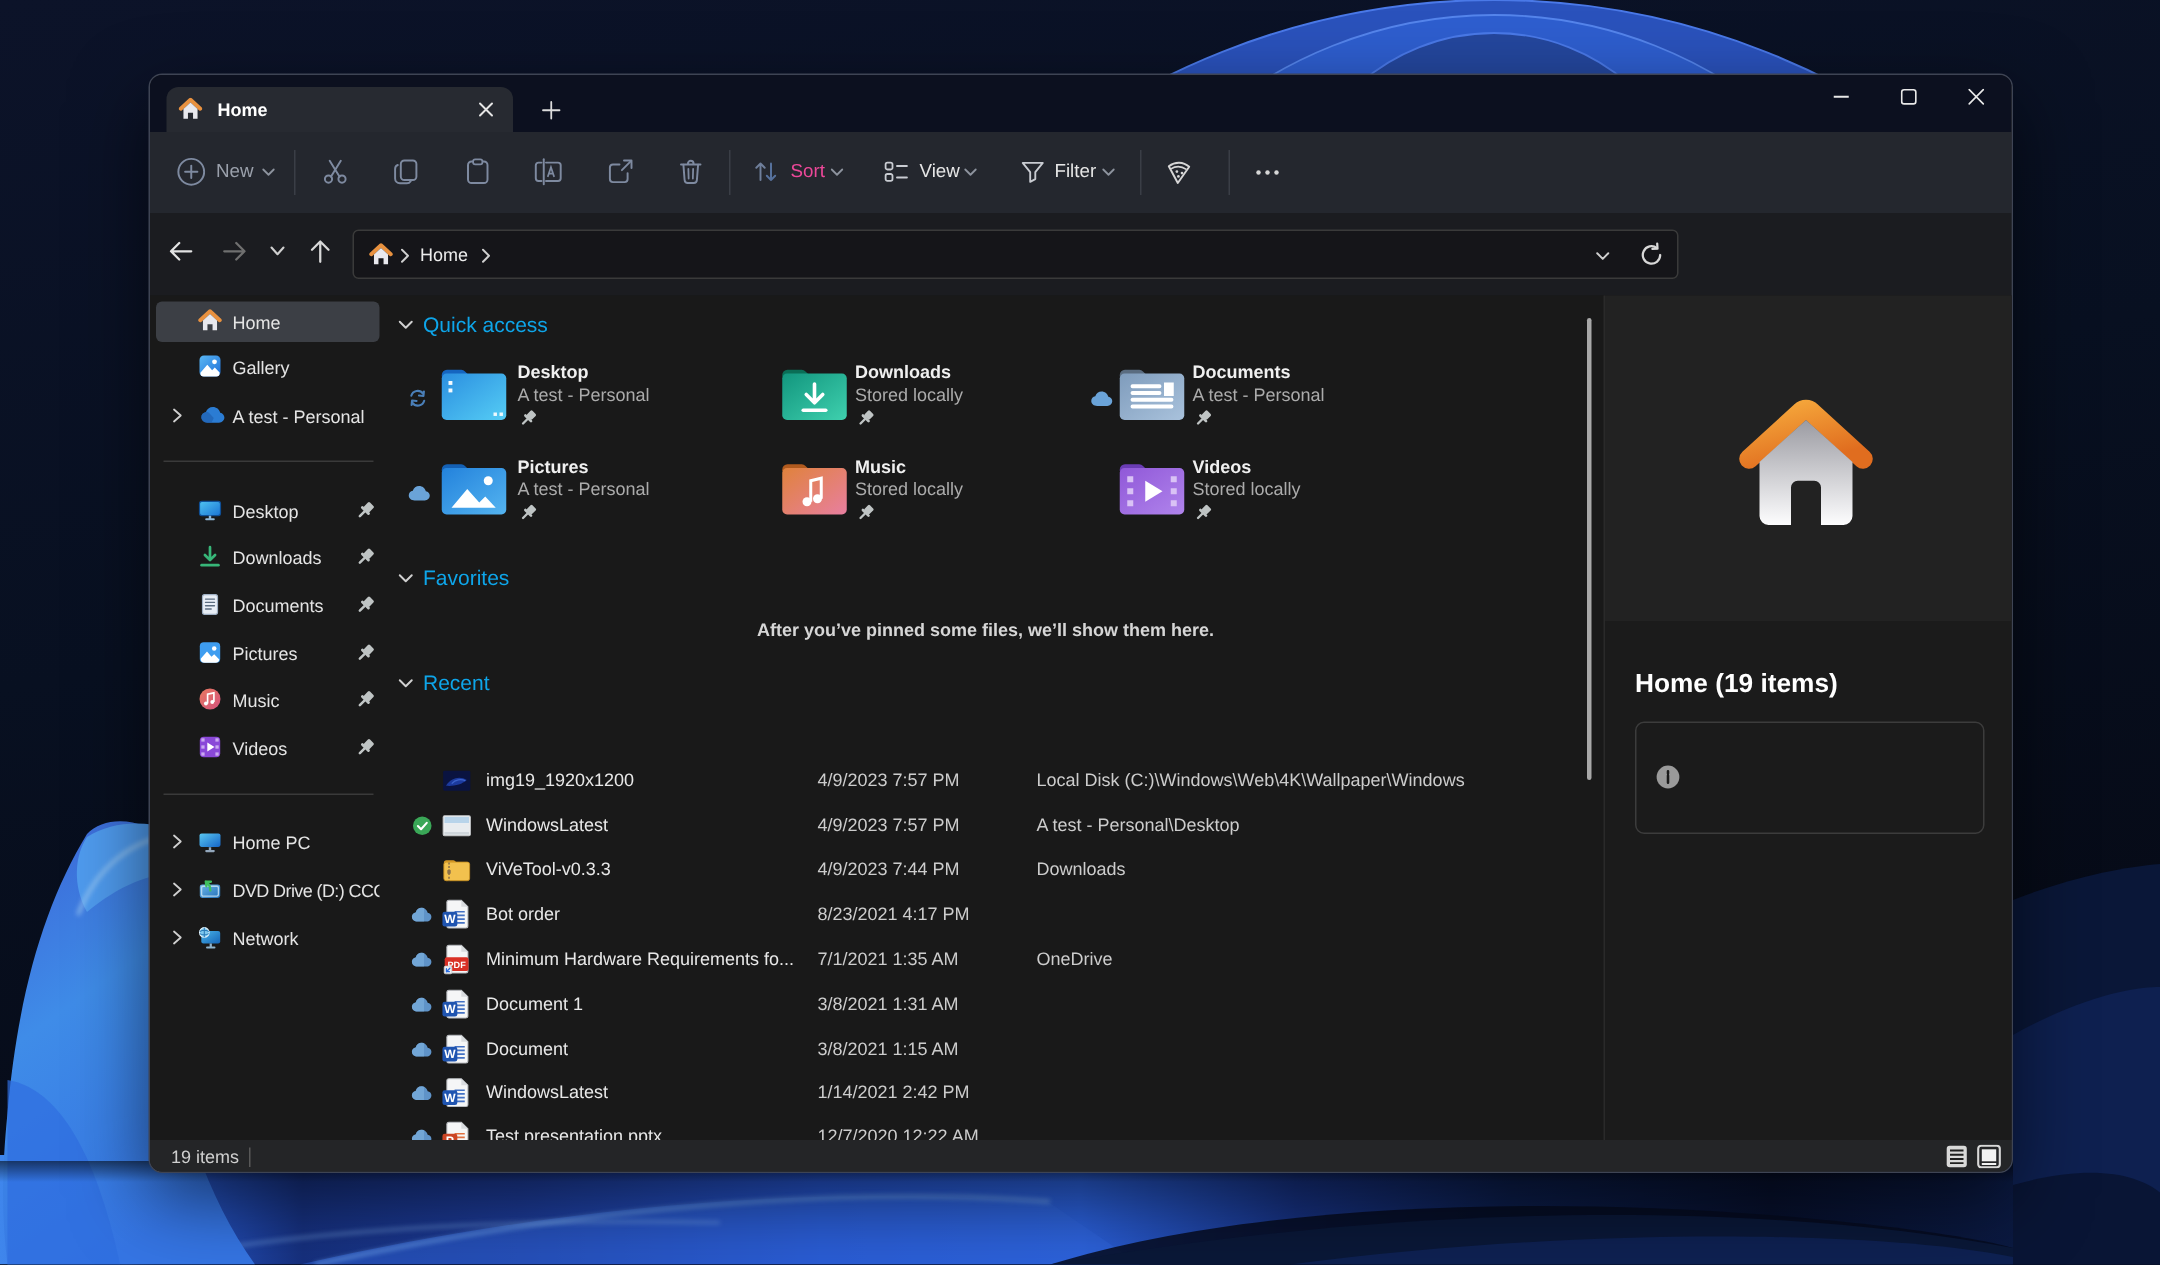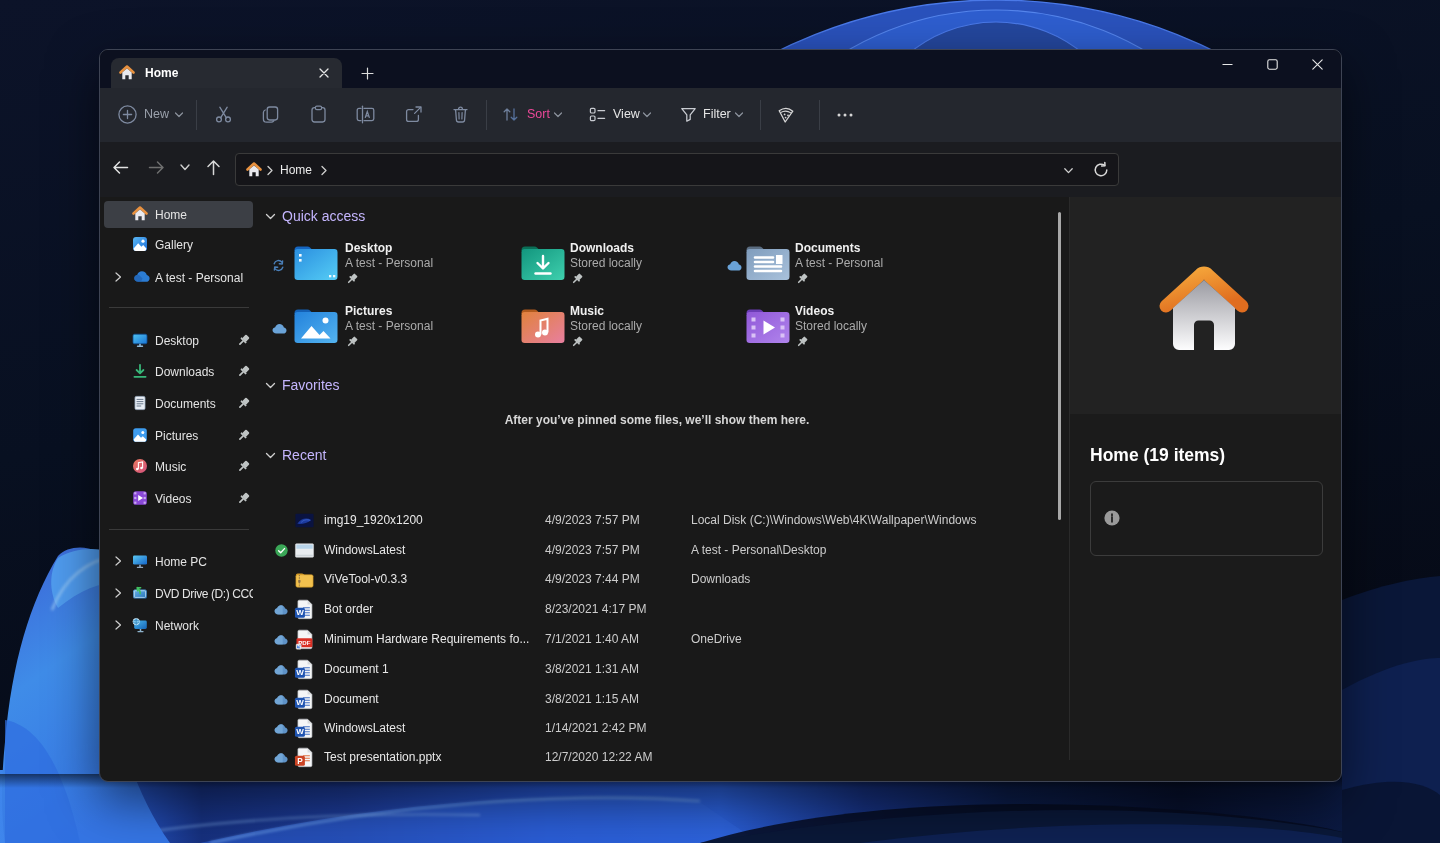--- a/index.html
+++ b/index.html
@@ -10,21 +10,21 @@
 #win { position:absolute; left:99px; top:49px; width:1243px; height:733px; background:#191919; border:1px solid #3e4454; border-radius:9px; box-shadow:0 18px 50px rgba(0,0,0,.55); overflow:hidden; }
 #titlebar { position:absolute; left:0; top:0; width:100%; height:38px; background:#0c101f; }
 #tab { position:absolute; left:11px; top:8px; width:231px; height:30px; background:#272a31; border-radius:8px 8px 0 0; }
 #cmdbar { position:absolute; left:0; top:38px; width:100%; height:54px; background:#24272e; }
 #addrrow { position:absolute; left:0; top:92px; width:100%; height:55px; background:#1b1c20; }
 #content { position:absolute; left:0; top:147px; width:100%; height:563px; background:#191919; }
 #statusbar { position:absolute; left:0; top:710px; width:100%; height:23px; background:#242527; }
 #sidebar { position:absolute; left:0; top:0; width:157px; height:100%; }
 #main { position:absolute; left:157px; top:0; width:812px; height:100%; }
 #preview { position:absolute; left:969px; top:0; width:274px; height:100%; background:#1b1b1b; border-left:1px solid #2a2a2a; }
-.hdr { color:#c4b5fd; font-size:14px; }
+.hdr { color:#0ea5e9; font-size:14px; }
 
 .srow { position:absolute; left:4px; width:149px; height:27px; border-radius:4px; overflow:hidden; }
 .srow .lbl { position:absolute; left:51px; top:7px; font-size:12px; color:#e4e4e4; white-space:nowrap; }
 .srow .ico { position:absolute; left:28px; top:5px; width:16px; height:16px; }
 .srow .chev { position:absolute; left:8px; top:7px; width:12px; height:12px; color:#cfcfcf; }
 .srow .pin { position:absolute; right:2px; top:6px; width:14px; height:14px; }
 .sep { position:absolute; left:9px; width:140px; height:1px; background:#3a3a3a; }
 
 .tile-title { font-size:12px; font-weight:bold; color:#f0f0f0; white-space:nowrap; }
 .tile-sub { font-size:12px; color:#ababab; white-space:nowrap; }
@@ -700,21 +700,21 @@
             </svg>
             <svg class="ric" viewBox="0 0 22 22">
               <path d="M5.5 1.2 L14.2 1.2 L18.8 5.8 L18.8 19.2 A1.4 1.4 0 0 1 17.4 20.6 L5.5 20.6 A1.4 1.4 0 0 1 4.1 19.2 L4.1 2.6 A1.4 1.4 0 0 1 5.5 1.2 Z" fill="#f5f6f7" stroke="#b9bcc0" stroke-width=".7"></path>
               <path d="M14.2 1.2 L14.2 5.8 L18.8 5.8 Z" fill="#d9dcdf"></path>
               <rect x="2.6" y="9.6" width="16.6" height="9.6" rx="1.4" fill="#d93025"></rect>
               <text x="10.9" y="16.9" font-family="Liberation Sans" font-size="6.4" font-weight="bold" fill="#fff" text-anchor="middle">PDF</text>
               <rect x="2.2" y="15.8" width="5.4" height="5.4" rx="1" fill="#f0f1f2" stroke="#c3c6c9" stroke-width=".5"></rect>
               <path d="M6.2 17.3 L3.8 19.7 M3.8 17.6 L3.8 19.7 L5.9 19.7" stroke="#2b6de0" stroke-width=".9" fill="none" stroke-linecap="round"></path>
             </svg>
             <div class="rname">Minimum Hardware Requirements fo...</div>
-            <div class="rdate">7/1/2021 1:40 AM</div>
+            <div class="rdate">7/1/2021 1:35 AM</div>
             <div class="rpath">OneDrive</div>
           </div>
         <div class="rrow" style="top:456.5px">
             <svg class="rst" style="width:15px;height:11px;top:10px;left:17px" viewBox="0 0 15 11">
               <path d="M4.4 10.4 C2.2 10.4 0.6 9 0.6 7.2 C0.6 5.7 1.6 4.6 3.1 4.3 C3.6 2.5 5.1 1.2 7 1.2 C9 1.2 10.7 2.6 11.1 4.5 C12.5 4.7 13.6 5.8 13.6 7.2 C13.6 9 12.2 10.4 10.5 10.4 Z" fill="#5f93c8"></path>
               <path d="M4.4 10.4 C2.2 10.4 0.6 9 0.6 7.2 C0.6 5.7 1.6 4.6 3.1 4.3 C3.6 2.5 5.1 1.2 7 1.2 C7.6 1.2 8.2 1.35 8.7 1.6 L8.7 10.4 Z" fill="#7fb3e0" opacity=".6"></path>
             </svg>
             <svg class="ric" viewBox="0 0 22 22">
               <path d="M5.5 1.2 L14.2 1.2 L18.8 5.8 L18.8 19.2 A1.4 1.4 0 0 1 17.4 20.6 L5.5 20.6 A1.4 1.4 0 0 1 4.1 19.2 L4.1 2.6 A1.4 1.4 0 0 1 5.5 1.2 Z" fill="#f5f6f7" stroke="#b9bcc0" stroke-width=".7"></path>
               <path d="M14.2 1.2 L14.2 5.8 L18.8 5.8 Z" fill="#d9dcdf"></path>
@@ -789,14 +789,27 @@
           <path d="M17 49 L17 85 A6 6 0 0 0 23 91 L38 91 L38 66 A4.5 4.5 0 0 1 42.5 61.5 L53.5 61.5 A4.5 4.5 0 0 1 58 66 L58 91 L73 91 A6 6 0 0 0 79 85 L79 49 L48 21 Z" fill="url(#bodyg)"></path>
         </svg>
         <div class="abs" style="left:20px;top:248px;font-size:17.5px;font-weight:bold;color:#fff;white-space:nowrap">Home (19 items)</div>
         <div class="abs" style="left:20px;top:284px;width:233px;height:75px;border:1px solid #3c3c3c;border-radius:6px"></div>
         <svg class="abs" style="left:34px;top:313px" width="16" height="16" viewBox="0 0 16 16">
           <circle cx="8" cy="8" r="7.6" fill="#9a9a9a"></circle>
           <path d="M8 4.2 L8 5.6 M8 7 L8 11.8" stroke="#1b1b1b" stroke-width="1.7" stroke-linecap="round"></path>
         </svg>
       </div>
     </div>
+    <div id="statusbar">
+      <div class="abs" style="left:14px;top:4px;font-size:12px;color:#cfcfcf">19 items</div>
+      <div class="abs" style="left:66px;top:5px;width:1px;height:13px;background:#585858"></div>
+      <svg class="abs" style="left:1197px;top:3px" width="15" height="16" viewBox="0 0 15 16">
+        <rect x="0.8" y="0.8" width="13.4" height="14.4" rx="2" fill="#d9d9d9"></rect>
+        <path d="M3 4 L12 4 M3 6.8 L12 6.8 M3 9.6 L12 9.6 M3 12.4 L12 12.4" stroke="#1f1f1f" stroke-width="1.3"></path>
+      </svg>
+      <svg class="abs" style="left:1218px;top:3px" width="16" height="16" viewBox="0 0 16 16">
+        <rect x="0.8" y="0.8" width="14.4" height="14.4" rx="2" fill="none" stroke="#d9d9d9" stroke-width="1.4"></rect>
+        <rect x="3.2" y="3.2" width="9.6" height="8" fill="#f2f2f2"></rect>
+        <path d="M3.2 13 L12.8 13" stroke="#f2f2f2" stroke-width="1.4"></path>
+      </svg>
+    </div>
   </div>
 </div>
 
 </body></html>

